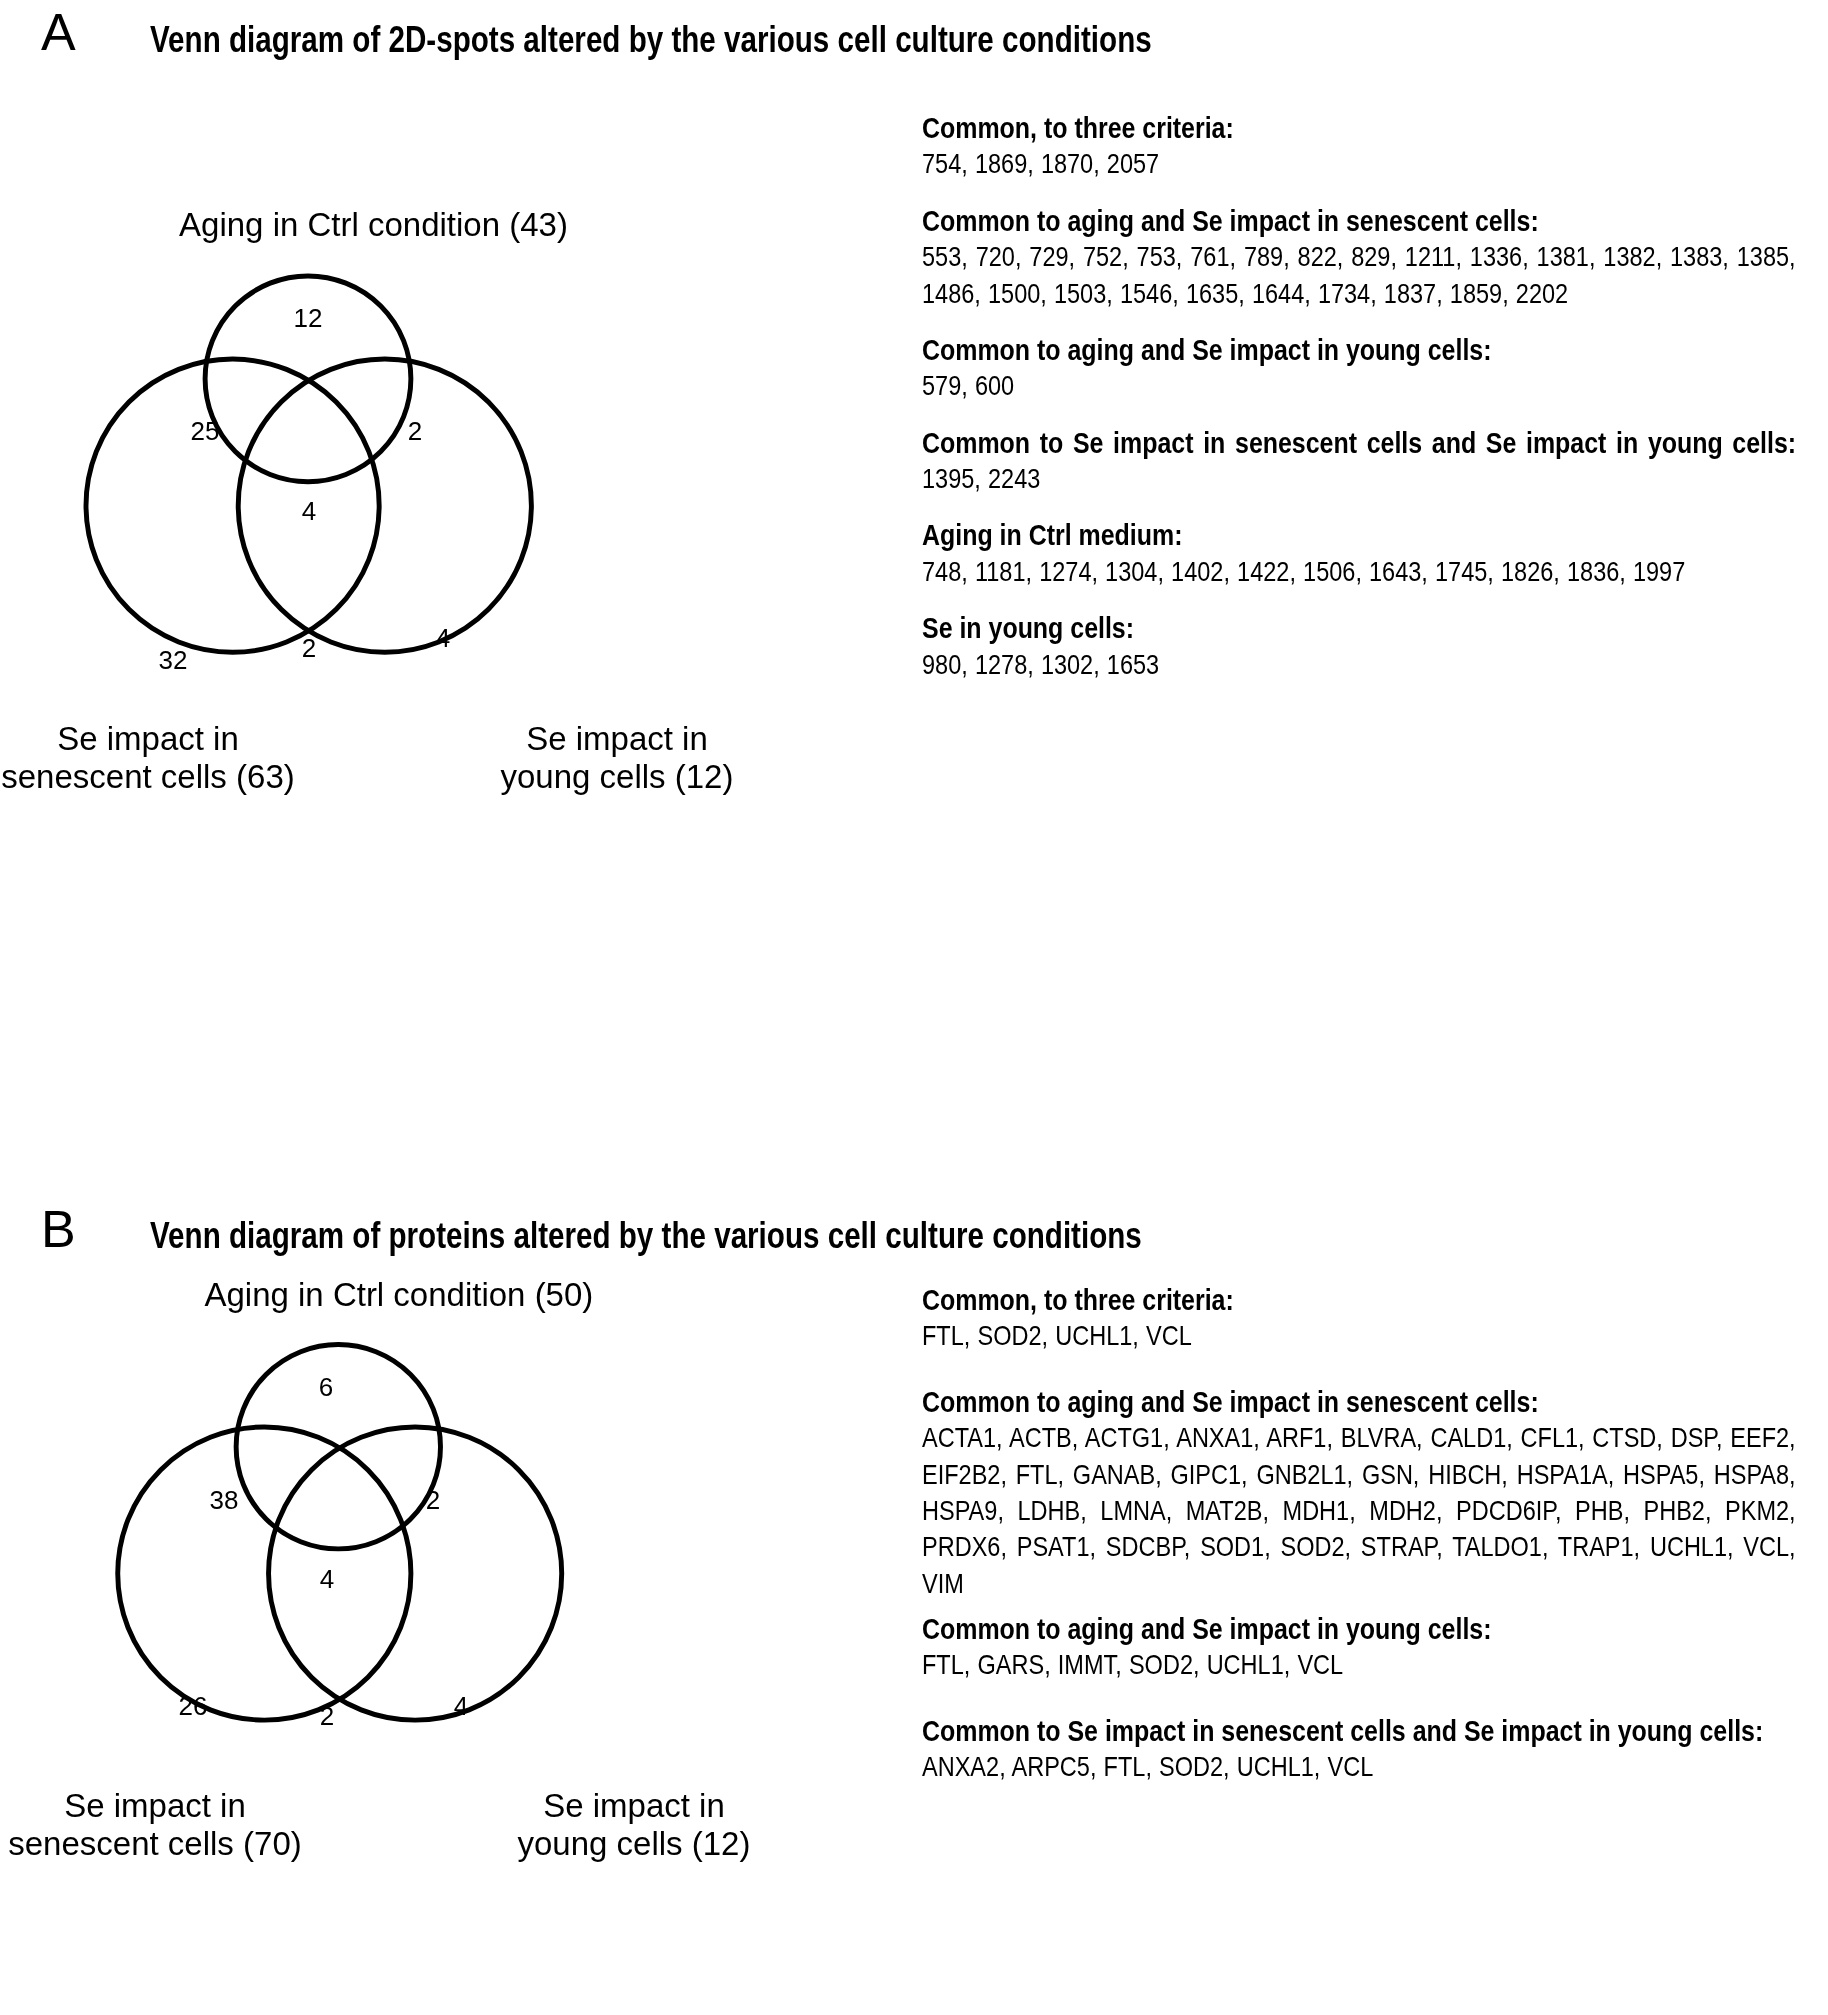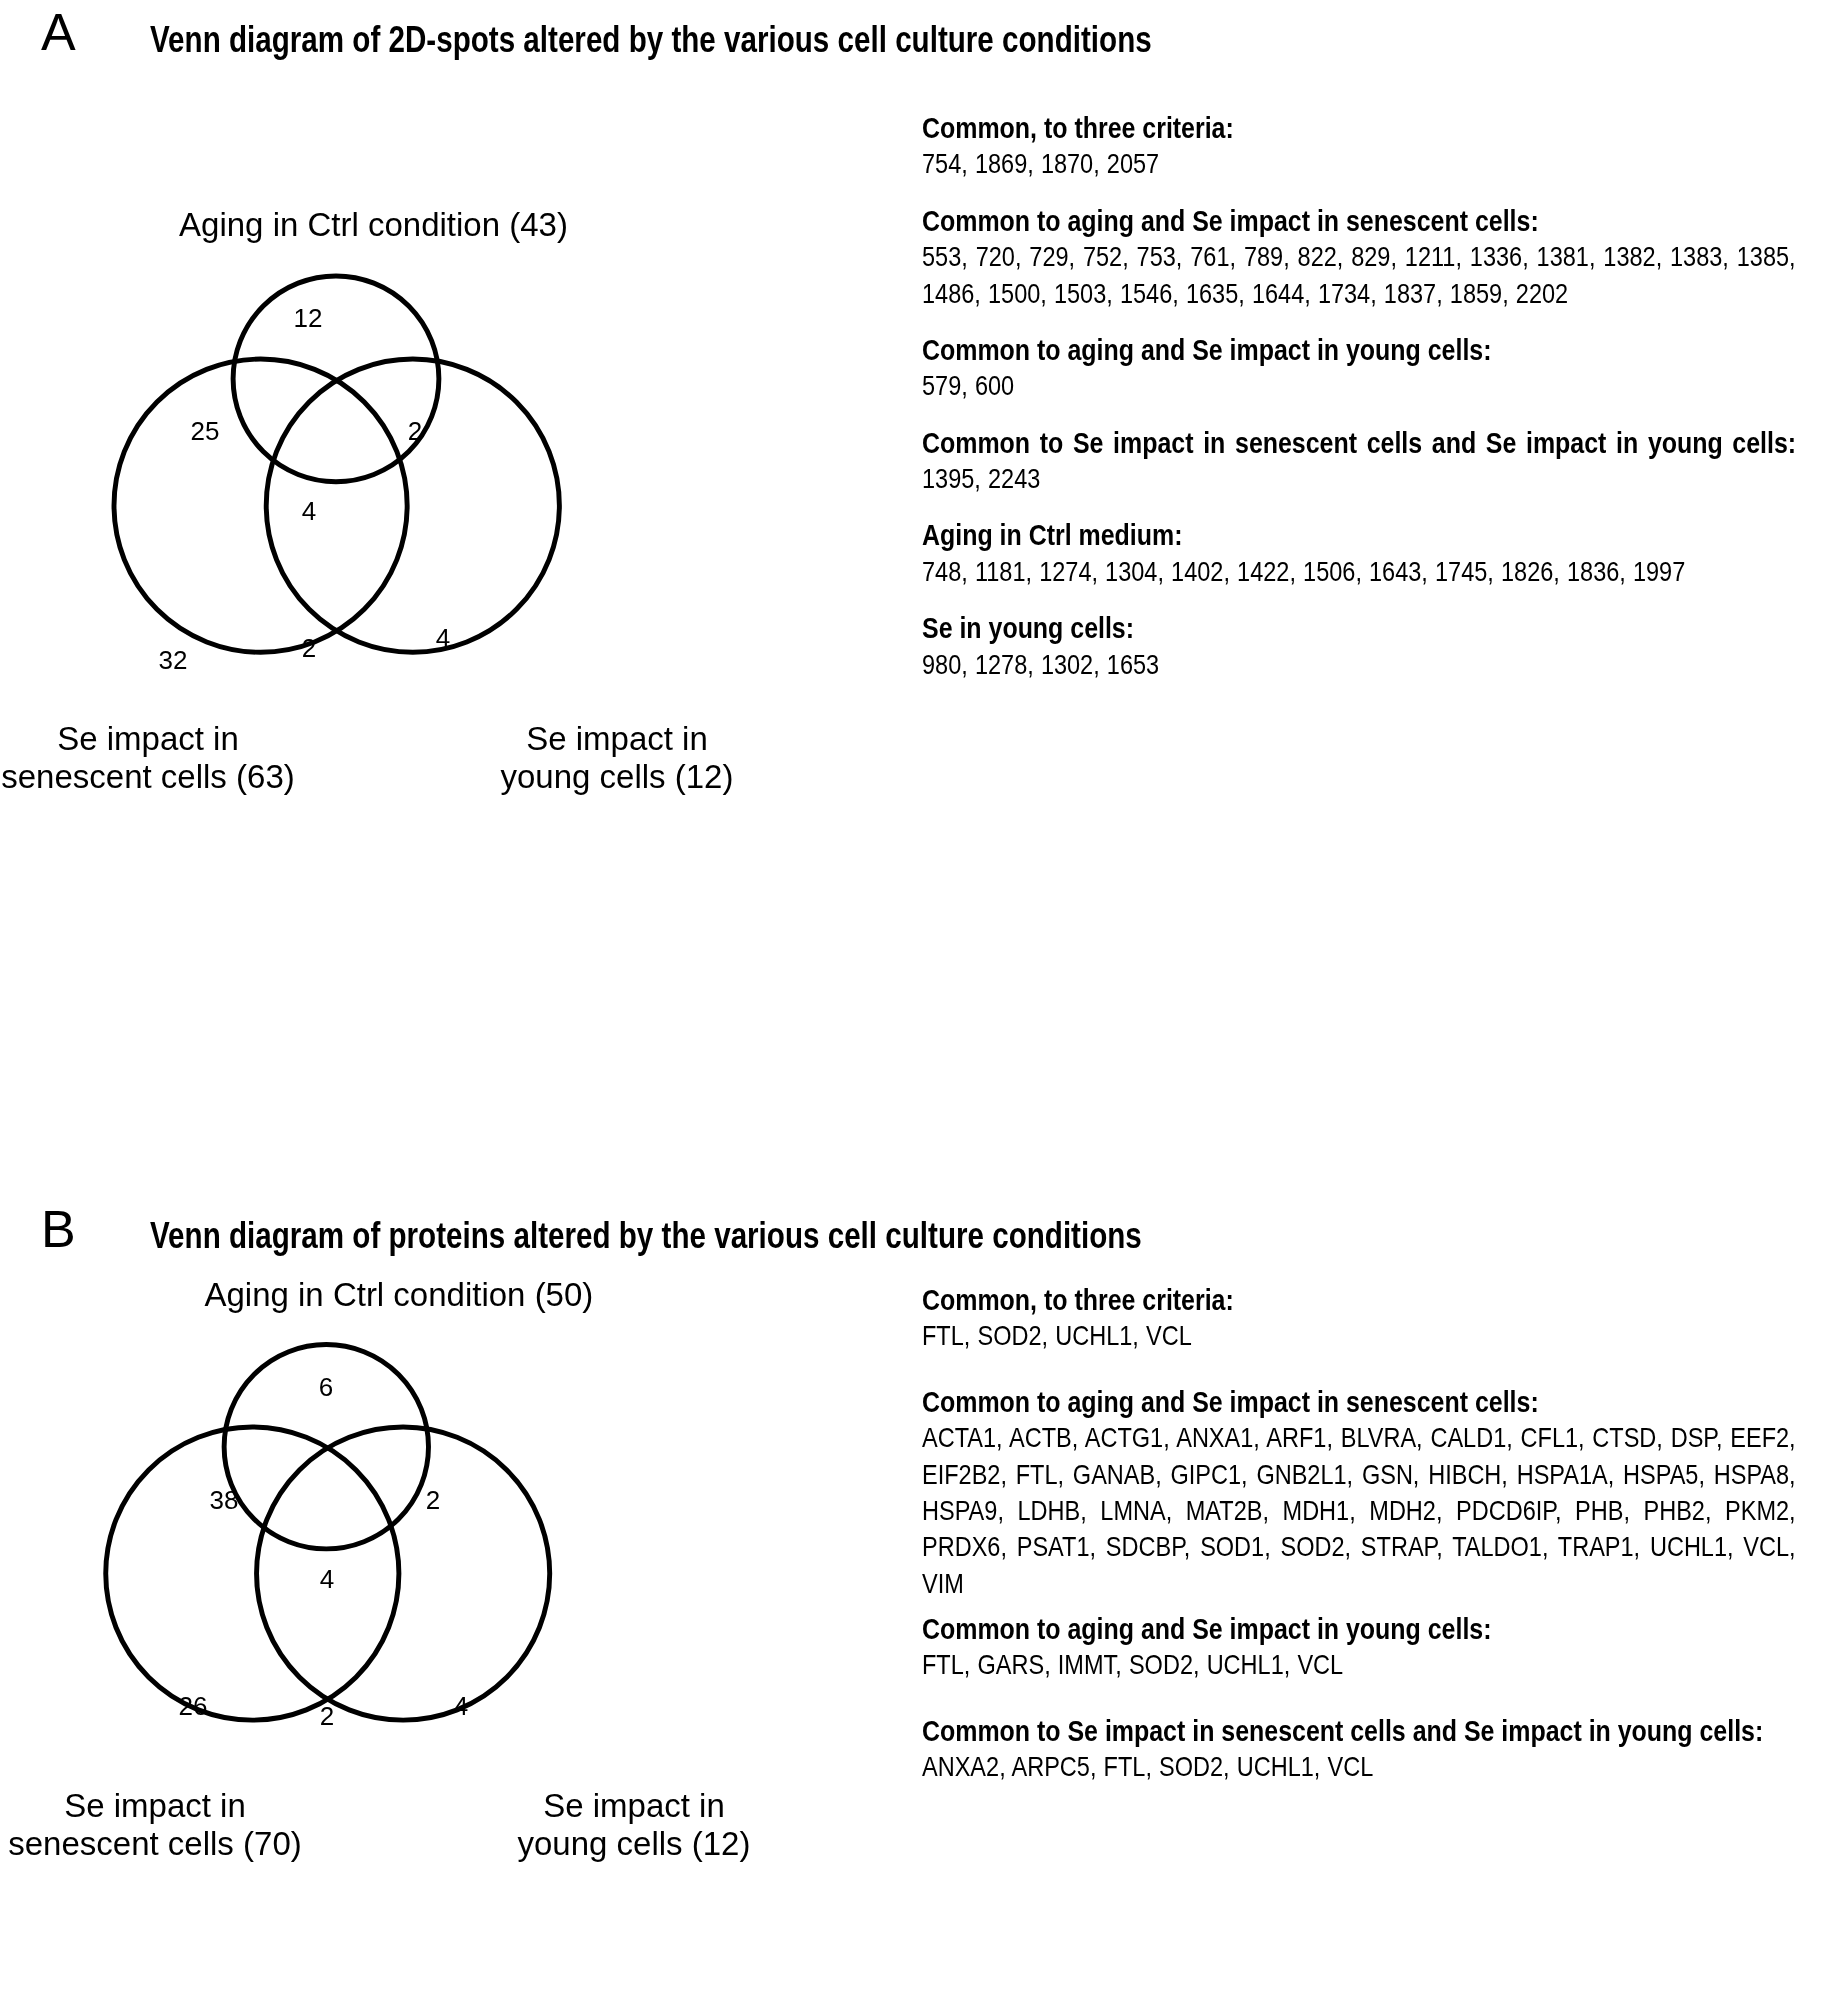--- a/index.html
+++ b/index.html
@@ -102,21 +102,21 @@
 </style>
 </head>
 <body>
 
 <div class="panel" id="panel-a">
 
   <div class="panel-letter" style="left:41px; top:5.6px;">A</div>
 
   <div class="panel-title" style="left:150px; top:21px;">Venn diagram of 2D-spots altered by the various cell culture conditions</div>
 
-  <div class="venn-wrap" style="left:0px; top:197px; width:888px; height:747px;padding-left:28px;">
+  <div class="venn-wrap" style="left:0px; top:197px; width:888px; height:747px;">
 
     <div class="venn-label" style="left:0px; top:8.5px; width:747px;">Aging in Ctrl condition (43)</div>
 
     <svg class="venn-svg" width="888" height="747" viewBox="0 0 1260 1060">
       <circle cx="437" cy="258" r="146" fill="none" stroke="#000000" stroke-width="7"></circle>
       <circle cx="330" cy="438" r="208" fill="none" stroke="#000000" stroke-width="7"></circle>
       <circle cx="546" cy="438" r="208" fill="none" stroke="#000000" stroke-width="7"></circle>
     </svg>
 
     <div class="venn-count" style="left:308px; top:121px;">12</div>
@@ -179,21 +179,21 @@
 
   </div>
 </div>
 
 <div class="panel" id="panel-b">
 
   <div class="panel-letter" style="left:41px; top:61px;">B</div>
 
   <div class="panel-title" style="left:150px; top:75px;">Venn diagram of proteins altered by the various cell culture conditions</div>
 
-  <div class="venn-wrap" style="left:0px; top:125px; width:888px; height:747px;">
+  <div class="venn-wrap" style="left:0px; top:125px; width:888px; height:747px;padding-left:12px;">
 
     <div class="venn-label" style="left:25.4px; top:8.5px; width:747px;">Aging in Ctrl condition (50)</div>
 
     <svg class="venn-svg" width="888" height="747" viewBox="0 0 1260 1060">
       <circle cx="463" cy="255" r="145" fill="none" stroke="#000000" stroke-width="7"></circle>
       <circle cx="358" cy="435" r="208" fill="none" stroke="#000000" stroke-width="7"></circle>
       <circle cx="572" cy="435" r="208" fill="none" stroke="#000000" stroke-width="7"></circle>
     </svg>
 
     <div class="venn-count" style="left:326px; top:120px;">6</div>

